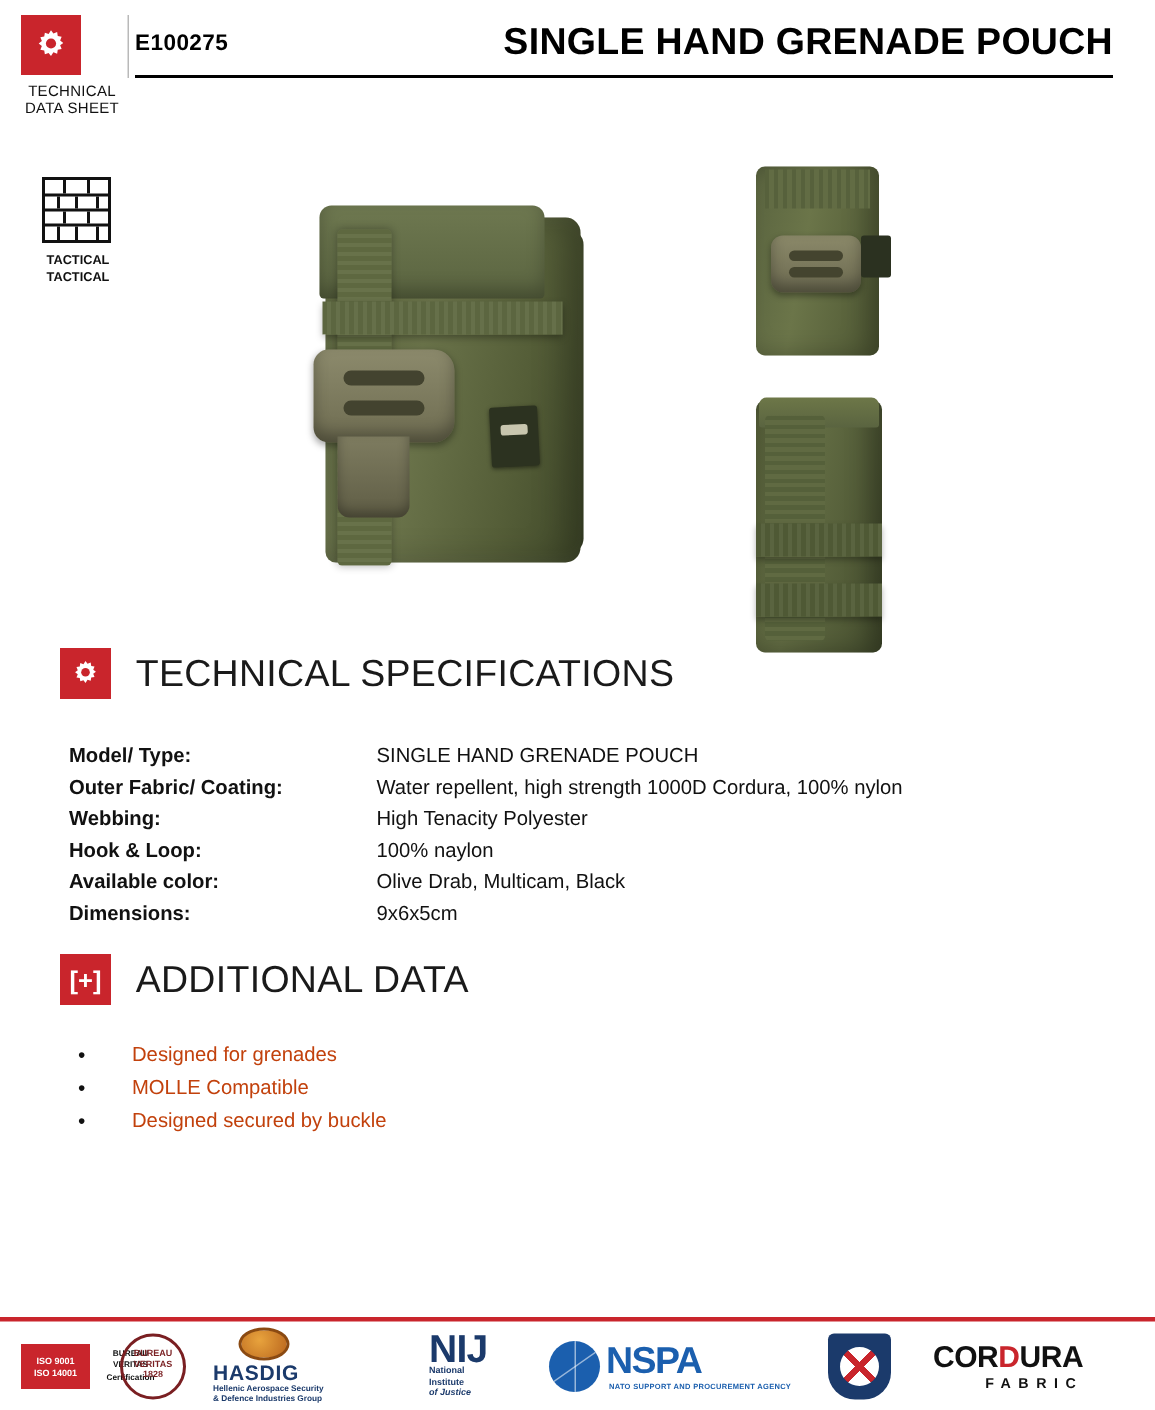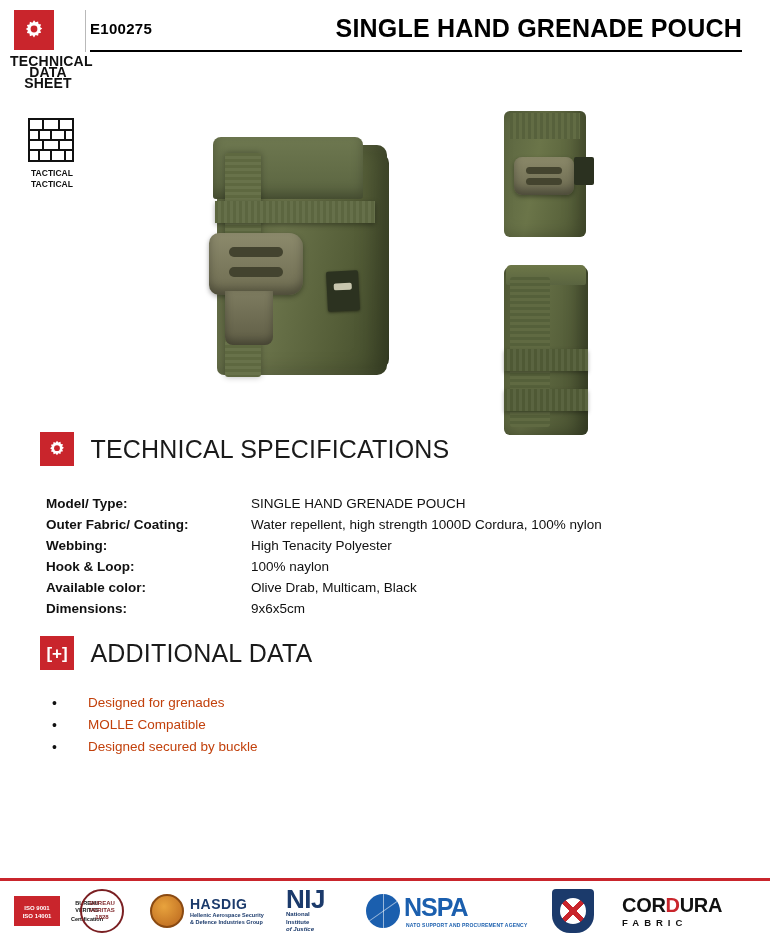--- a/index.html
+++ b/index.html
@@ -21,21 +21,21 @@
     position: absolute; left: 14px; top: 10px; width: 72px; height: 42px;
     border-right: 1px solid #b9b9b9;
   }
   .gear-badge {
     width: 40px; height: 40px; background: #c9252c; position: relative;
     display: flex; align-items: center; justify-content: center;
   }
   .gear-badge svg { display:block; }
   .hdr-subtitle {
     position: absolute; left: 10px; top: 56px; width: 76px;
-    text-align: center; font-size: 14px; font-weight: bold;
+    text-align: center; font-size: 10px; font-weight: normal;
     line-height: 11px; letter-spacing: .2px; color: #111;
   }
   .hdr-code {
     position: absolute; left: 90px; top: 20px;
     font-size: 15px; font-weight: bold; letter-spacing: .3px; color: #000;
   }
   .hdr-title {
     position: absolute; right: 28px; top: 14px;
     font-size: 25px; font-weight: bold; letter-spacing: .2px; color: #000;
     text-align: right;
@@ -424,21 +424,21 @@
     <div class="fl" style="left:80px;">
       <div class="bv-mark">
         <div>
           <div>BUREAU</div>
           <div>VERITAS</div>
           <div>1828</div>
         </div>
       </div>
     </div>
 
-    <div class="fl" style="left:150px;">
+    <div class="fl" style="left:136px;flex-direction:column;">
       <div class="hasdig-circle"></div>
       <div class="hasdig-txt">
         <div class="hasdig-name">HASDIG</div>
         <div class="hasdig-sub">Hellenic Aerospace Security</div>
         <div class="hasdig-sub">&amp; Defence Industries Group</div>
       </div>
     </div>
 
     <div class="fl" style="left:286px;flex-direction:column;align-items:flex-start;justify-content:center;">
       <div class="nij-txt">NIJ</div>
@@ -454,21 +454,21 @@
         <div class="nspa-sub" style="margin-left:6px;">NATO SUPPORT AND PROCUREMENT AGENCY</div>
       </div>
     </div>
 
     <div class="fl" style="left:552px;">
       <div class="nato-shield">
         <div class="x"></div>
       </div>
     </div>
 
-    <div class="fl" style="left:622px;flex-direction:column;align-items:flex-start;justify-content:center;">
+    <div class="fl" style="left:622px;flex-direction:column;align-items:flex-end;justify-content:center;">
       <div class="cordura-name">
         <span>COR</span><span class="d">D</span><span>URA</span>
       </div>
       <div class="cordura-sub">FABRIC</div>
     </div>
 
   </div>
 
 </div>
 

